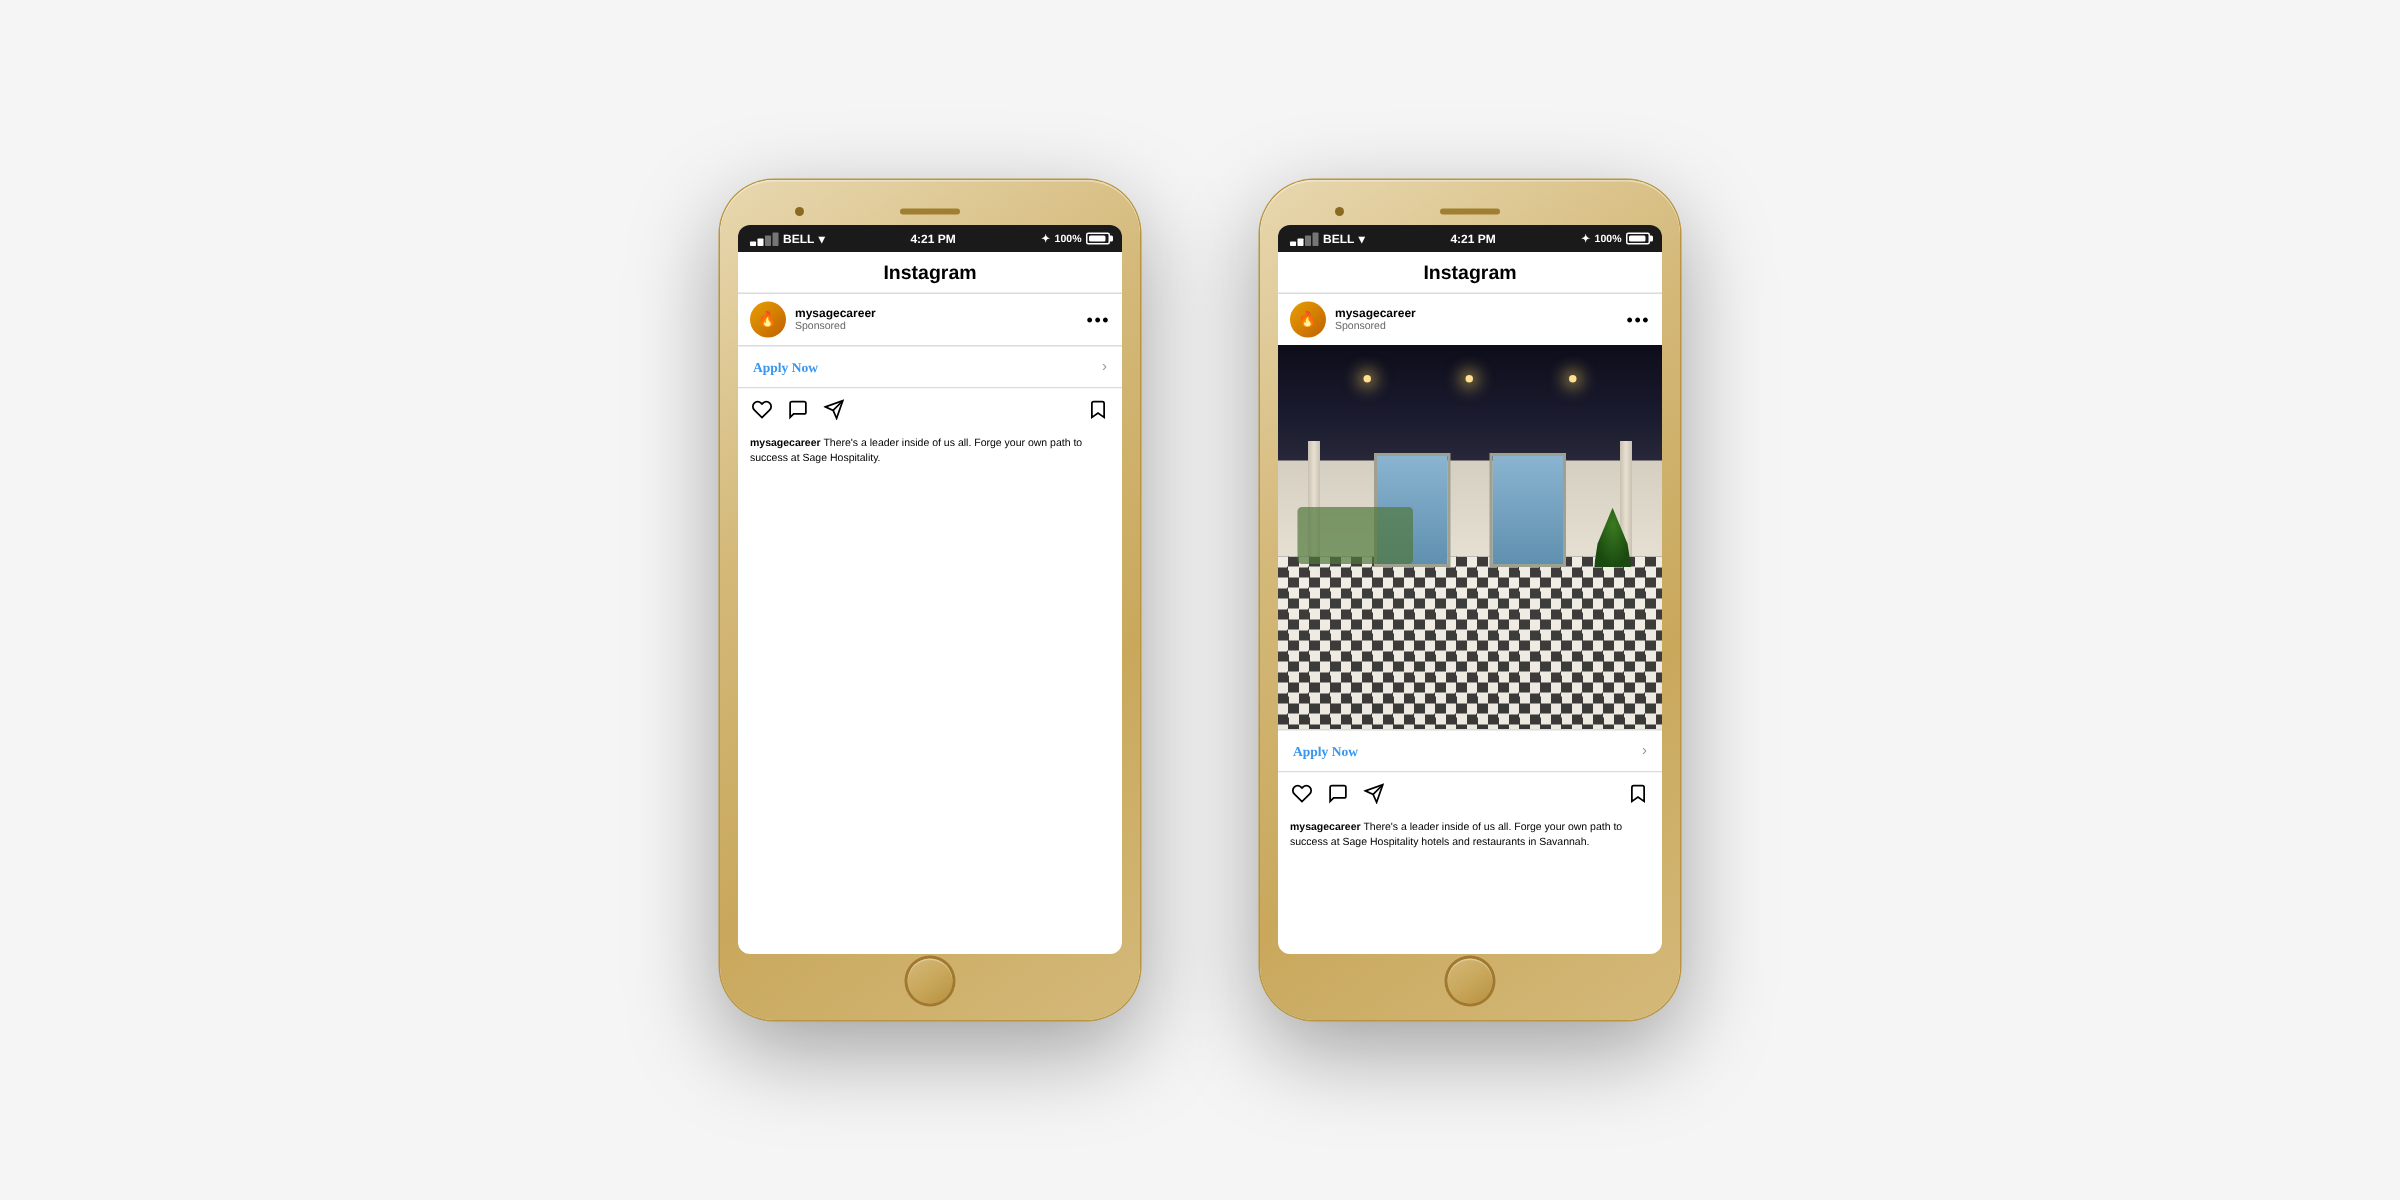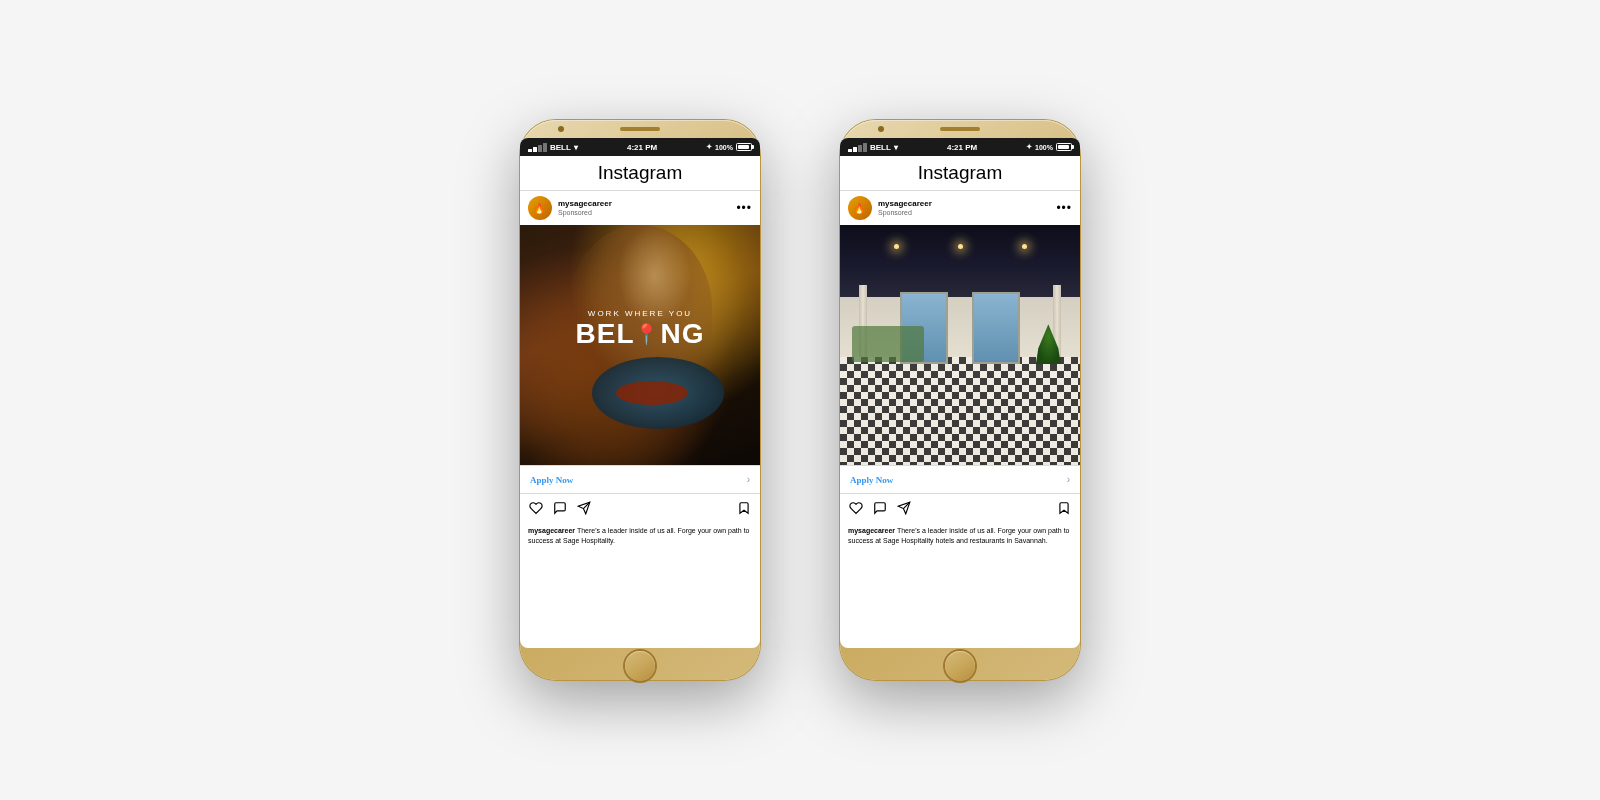--- a/index.html
+++ b/index.html
@@ -19,24 +19,25 @@
       justify-content: center;
       align-items: center;
       gap: 80px;
       width: 100%;
       height: 100%;
       background: #f5f5f5;
     }
 
     
     .phone {
-      width: 240px;
+      width: 280px;
       height: 560px;
       background: linear-gradient(145deg, #e8d8b0, #d4b97a, #c9a85c, #d4b97a);
       border-radius: 36px;
+      padding: 12px;
       box-shadow: 
         0 0 0 1px #b8953e,
         0 20px 60px rgba(0,0,0,0.35),
         inset 0 1px 0 rgba(255,255,255,0.4);
       position: relative;
       display: flex;
       flex-direction: column;
     }
 
     
@@ -151,22 +152,22 @@
       width: 90%;
       background: #fff;
       border-radius: 1px;
     }
 
     
     .instagram-header {
       border-bottom: 1px solid #dbdbdb;
       padding: 6px 0;
       text-align: center;
-      font-size: 19px;
-      font-weight: 400;
+      font-size: 13px;
+      font-weight: 700;
       color: #000;
       background: #fff;
     }
 
     
     .post-header {
       display: flex;
       align-items: center;
       padding: 5px 8px;
       background: #fff;
@@ -467,41 +468,20 @@
         <div class="post-avatar">
           <span class="avatar-flame" style="font-size:10px; color:#fff;">🔥</span>
         </div>
         <div class="post-user-info">
           <div class="post-username">mysagecareer</div>
           <div class="post-sponsored">Sponsored</div>
         </div>
         <div class="post-more">•••</div>
       </div>
 
-      <div class="post-image">
-        <div class="chef-image">
-          <div class="chef-overlay"></div>
-
-          <div style="position:absolute; top:0; left:20%; width:60%; height:70%; background: radial-gradient(ellipse at 60% 30%, rgba(190,150,100,0.7) 0%, rgba(120,70,30,0.5) 30%, transparent 70%); border-radius: 50% 50% 40% 40%;"></div>
-
-          <div style="position:absolute; bottom:15%; left:30%; width:55%; height:30%; background: radial-gradient(ellipse, #2a5570 0%, #1a3545 60%, #0d1a22 100%); border-radius: 50%; opacity:0.9;"></div>
-
-          <div style="position:absolute; bottom:25%; left:40%; width:30%; height:10%; background: #8b2200; border-radius: 50%; opacity:0.8;"></div>
-
-          <div class="work-where-text">
-            <span class="work-where-small">WORK WHERE YOU</span>
-            <div class="belong-text">
-              <span>B</span>
-              <span>EL</span>
-              <span class="pin-icon">📍</span>
-              <span>NG</span>
-            </div>
-          </div>
-        </div>
-      </div>
 
       <div class="apply-bar">
         <span class="apply-now-text">Apply Now</span>
         <span class="apply-chevron">›</span>
       </div>
 
       <div class="action-bar">
         <div class="action-icons-left">
           <div class="action-icon">
             <svg class="icon-svg" viewBox="0 0 24 24" fill="none" stroke="#000" stroke-width="2">

